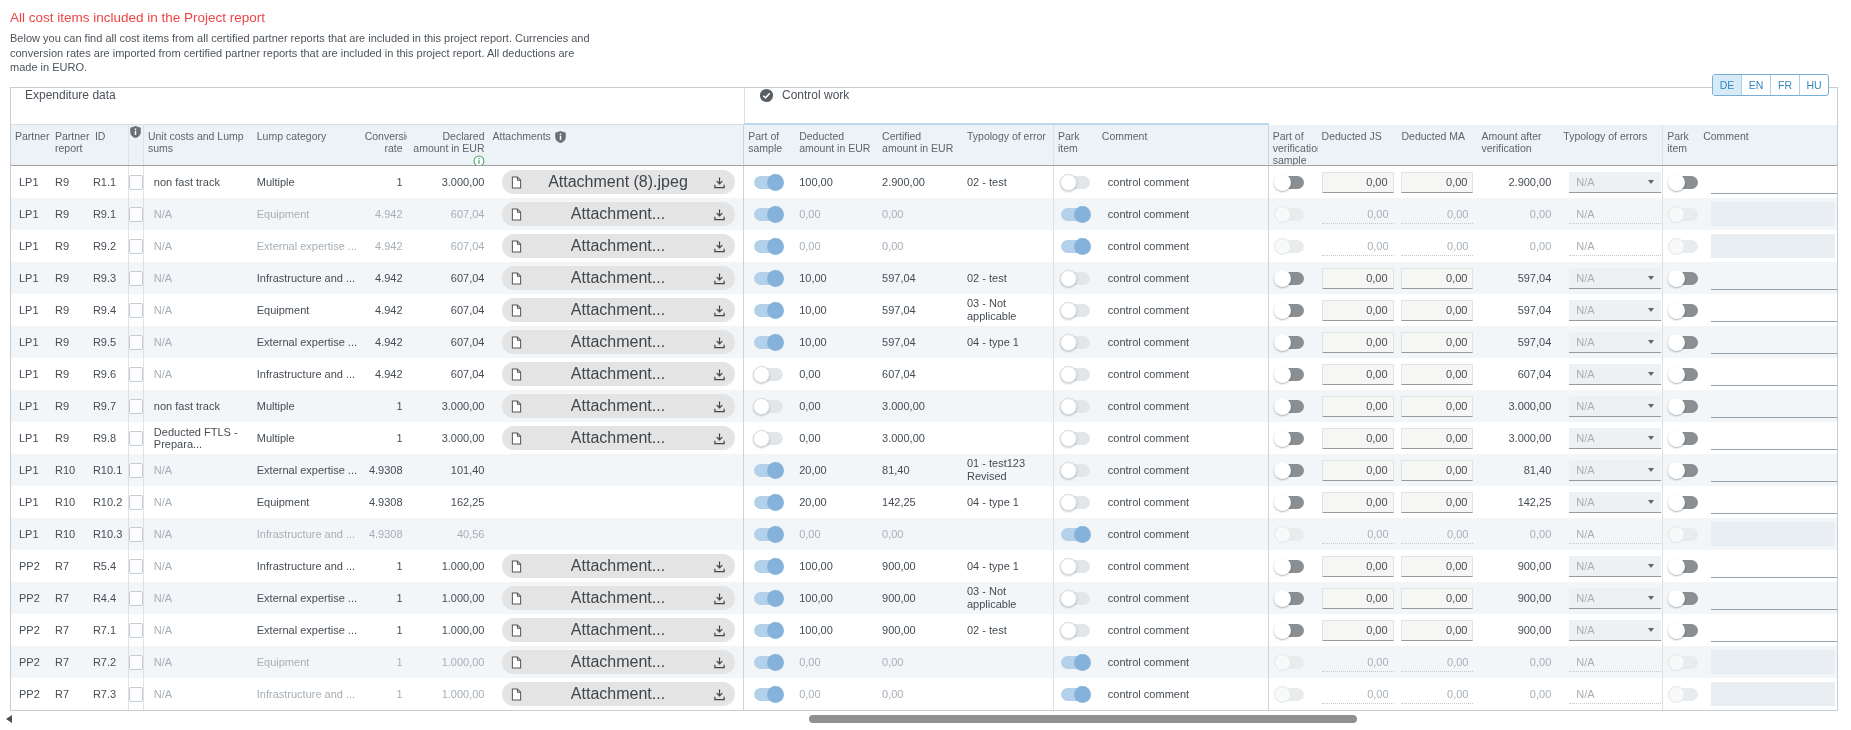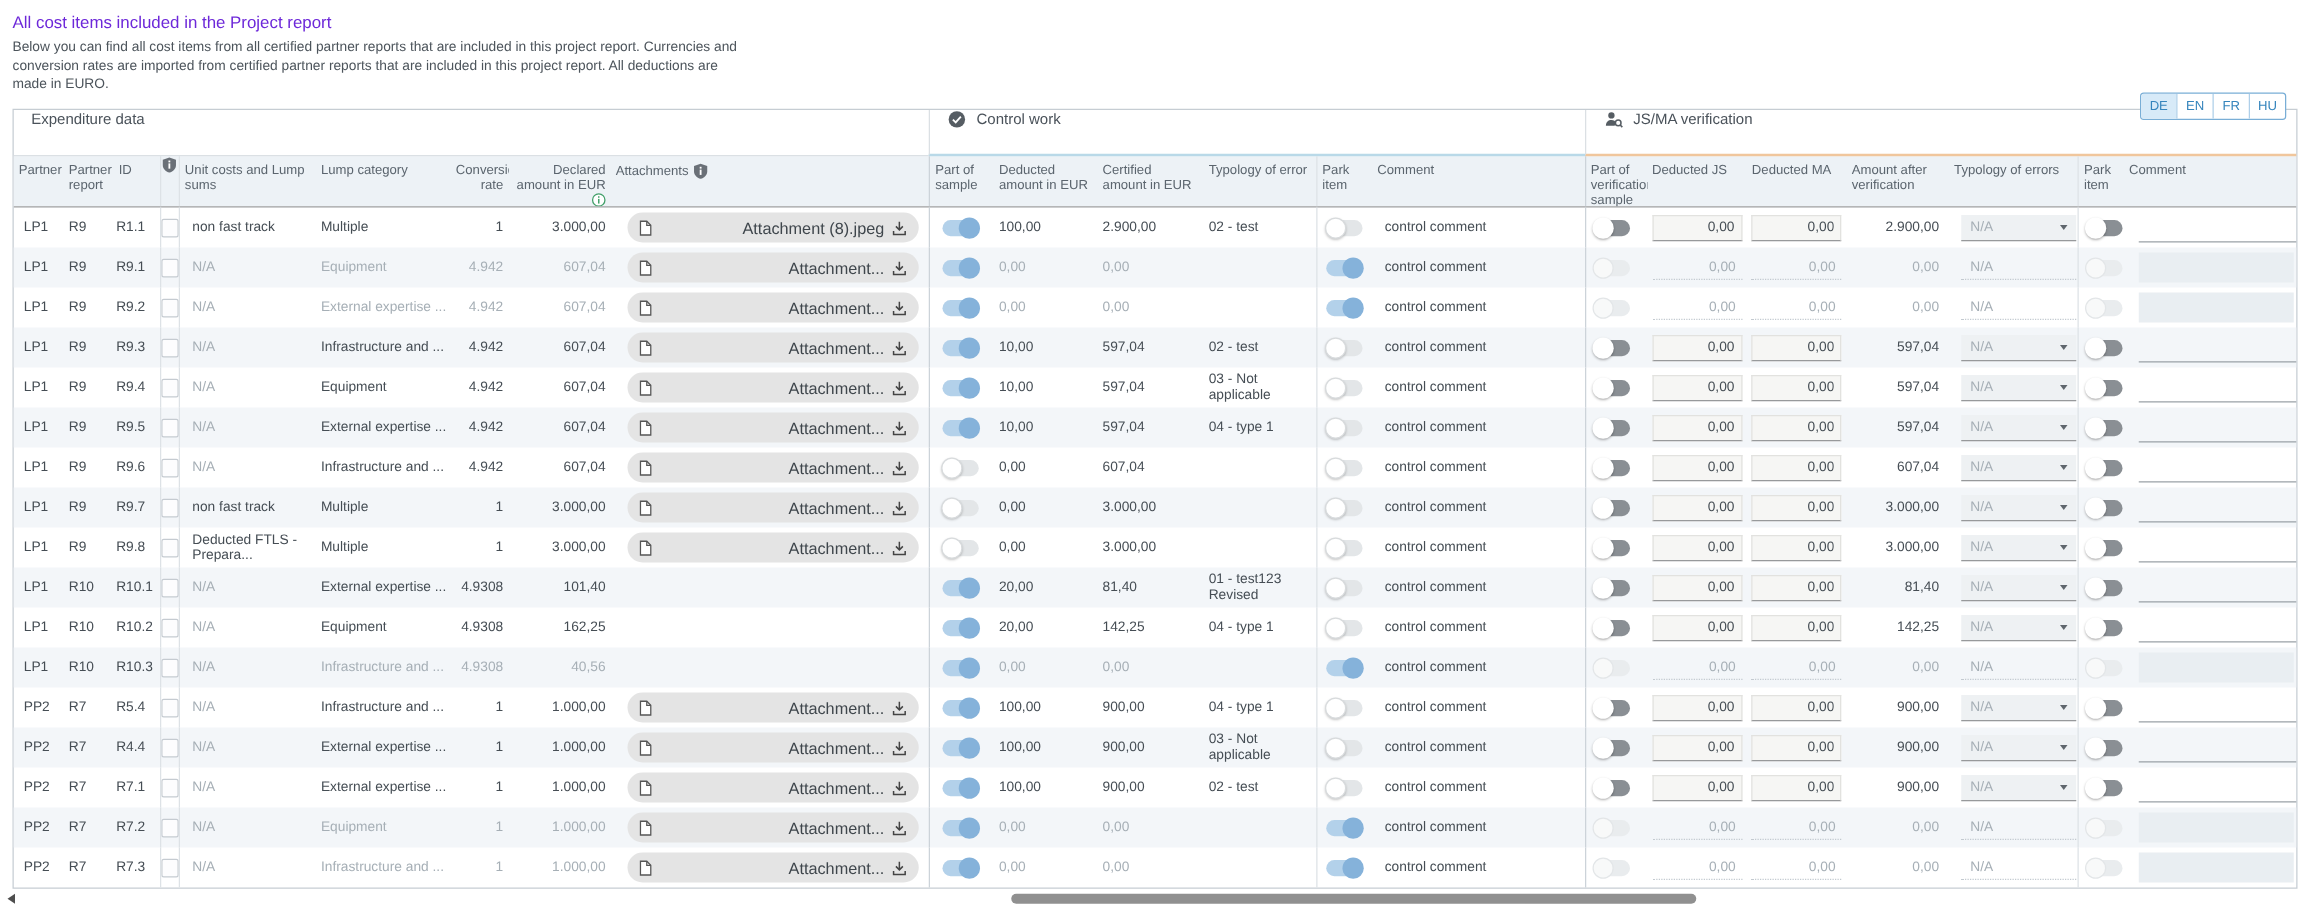--- a/index.html
+++ b/index.html
@@ -1,17 +1,17 @@
 <!DOCTYPE html>
 <html><head>
 <meta charset="utf-8">
 <style>
   html,body{margin:0;padding:0}
   body{width:1851px;height:730px;background:#fff;font-family:"Liberation Sans",sans-serif;position:relative;overflow:hidden;color:#454d54}
-  .title{position:absolute;left:10px;top:10px;font-size:13.5px;color:#6d28d9}
+  .title{position:absolute;left:10px;top:10px;font-size:13.5px;color:#ef4444}
   .desc{position:absolute;left:10px;top:31px;width:660px;font-size:11px;line-height:14.5px;color:#4c545b;white-space:pre-line}
   .lang{position:absolute;left:1712px;top:74px;display:flex;border:1px solid #79aed6;border-radius:3px;background:#fff;z-index:5;overflow:hidden}
   .lang .lb{width:28px;height:20px;line-height:20px;text-align:center;font-size:10.5px;color:#3585bd;border-left:1px solid #aecfe9;cursor:pointer}
   .lang .lb:first-child{border-left:none}
   .lang .lb.active{background:#d7eaf8}
 
   .table{position:absolute;left:10px;top:87px;width:1828px;height:624px;border:1px solid #c6cdd3;box-sizing:border-box;background:#fff}
   .secrow{display:flex;height:37px;box-sizing:border-box}
   .sec{box-sizing:border-box;display:flex;gap:8px;padding-left:14px;font-size:12px;color:#4a525a;border-bottom:1px solid #dbe0e4}
   .sec.exp{width:733px}
@@ -58,21 +58,21 @@
   .tg{width:29px;height:13px;border-radius:7px;position:relative;flex-shrink:0;cursor:pointer}
   .tg .knob{position:absolute;top:-2px;width:17px;height:17px;border-radius:50%}
   .tg.on{background:#b3d1ea}.tg.on .knob{right:-1px;background:#85b2da}
   .tg.off{background:#e3e6e8}.tg.off .knob{left:-1px;background:#fff;border:1px solid #d8dbdd;box-sizing:border-box;box-shadow:0 1px 2px rgba(0,0,0,.22)}
   .tg.dark{background:#8a8f94}.tg.dark .knob{left:-1px;background:#fff;box-shadow:0 1px 2px rgba(0,0,0,.3)}
   .tg.dis{background:#e9ecee;cursor:default}.tg.dis .knob{left:-1px;background:#f8f9f9;border:1px solid #e3e6e8;box-sizing:border-box}
 
   .cb{width:13px;height:13px;border:1px solid #c5cbd1;border-radius:2px;background:#fdfdfe;cursor:pointer}
 
   .pill{height:24px;width:233px;background:#e4e4e4;border-radius:12px;display:flex;align-items:center;padding:0 9px;box-sizing:border-box;gap:6px;cursor:pointer;flex-shrink:0}
-  .pill .fn{font-size:13px;color:#3f464c;flex:1;white-space:nowrap;overflow:hidden;text-overflow:clip;text-align:right}
+  .pill .fn{font-size:16px;color:#3f464c;flex:1;white-space:nowrap;overflow:hidden;text-overflow:clip;text-align:center}
 
   .amt{width:72px;height:21px;background:#f6f6f4;border:1px solid #e2e2df;border-bottom:1px solid #97999b;font-size:11px;text-align:right;padding:0 5px;color:#454d54;font-family:"Liberation Sans",sans-serif;box-sizing:border-box}
   .dis-num{width:72px;text-align:right;padding-right:5px;color:#a6afb6;border-bottom:1px dotted #c3cad0;height:20px;line-height:20px;box-sizing:border-box}
   .dd{width:92px;height:21px;background:#eef1f3;border-bottom:1px solid #97999b;display:flex;align-items:center;justify-content:space-between;padding:0 7px;box-sizing:border-box;color:#a6afb6;cursor:pointer}
   .caret{width:0;height:0;border-left:3.5px solid transparent;border-right:3.5px solid transparent;border-top:4.5px solid #5f666d}
   .dd-dis{width:92px;height:20px;line-height:20px;color:#a6afb6;border-bottom:1px dotted #c3cad0;padding-left:7px;box-sizing:border-box}
   .cmt{width:124px;height:20px;border:none;border-bottom:1px solid #9aa1a7;background:transparent;font-family:"Liberation Sans",sans-serif;font-size:11px}
   .cmt-dis{width:124px;height:24px;background:#e9eef2}
 
   .scroll{position:absolute;left:0;top:712px;width:1851px;height:14px}
@@ -98,29 +98,20 @@
   <div class="secrow">
     <div class="sec exp">
       <span>Expenditure data</span>
     </div>
     <div class="sec ctrl">
       <span><svg width="15" height="15" viewBox="0 0 16 16">
             <circle cx="8" cy="8" r="7" fill="#565d63"></circle>
             <path d="M4.6 8.2 L7 10.5 L11.4 5.6" stroke="#fff" stroke-width="1.6" fill="none"></path>
           </svg></span>
       <span>Control work</span>
-    </div>
-    <div class="sec jsma">
-      <span><svg width="16" height="15" viewBox="0 0 17 16">
-            <circle cx="6.5" cy="4.6" r="2.7" fill="#565d63"></circle>
-            <path d="M1.8 13.5 c0-3.4 2.1-5 4.7-5 2 0 3.5 1 4.2 2.5 l-1.5 2.5 z" fill="#565d63"></path>
-            <circle cx="12.3" cy="11" r="2.4" stroke="#565d63" stroke-width="1.3" fill="#fff"></circle>
-            <path d="M14 12.8 L15.8 14.6" stroke="#565d63" stroke-width="1.4"></path>
-          </svg></span>
-      <span>JS/MA verification</span>
     </div>
   </div>
 
   <div class="hrow">
     <div class="h cw1">Partner</div>
     <div class="h cw2">Partner report</div>
     <div class="h cw3">ID</div>
     <div class="h cw4 icn"><span><svg width="13" height="14" viewBox="0 0 16 16">
             <path d="M8 .5 L14.5 2.8 V8 c0 3.8 -2.7 6.4 -6.5 7.5 C4.2 14.4 1.5 11.8 1.5 8 V2.8 Z" fill="#6a7077"></path>
             <rect x="7.1" y="3.6" width="1.8" height="1.8" fill="#fff"></rect>

